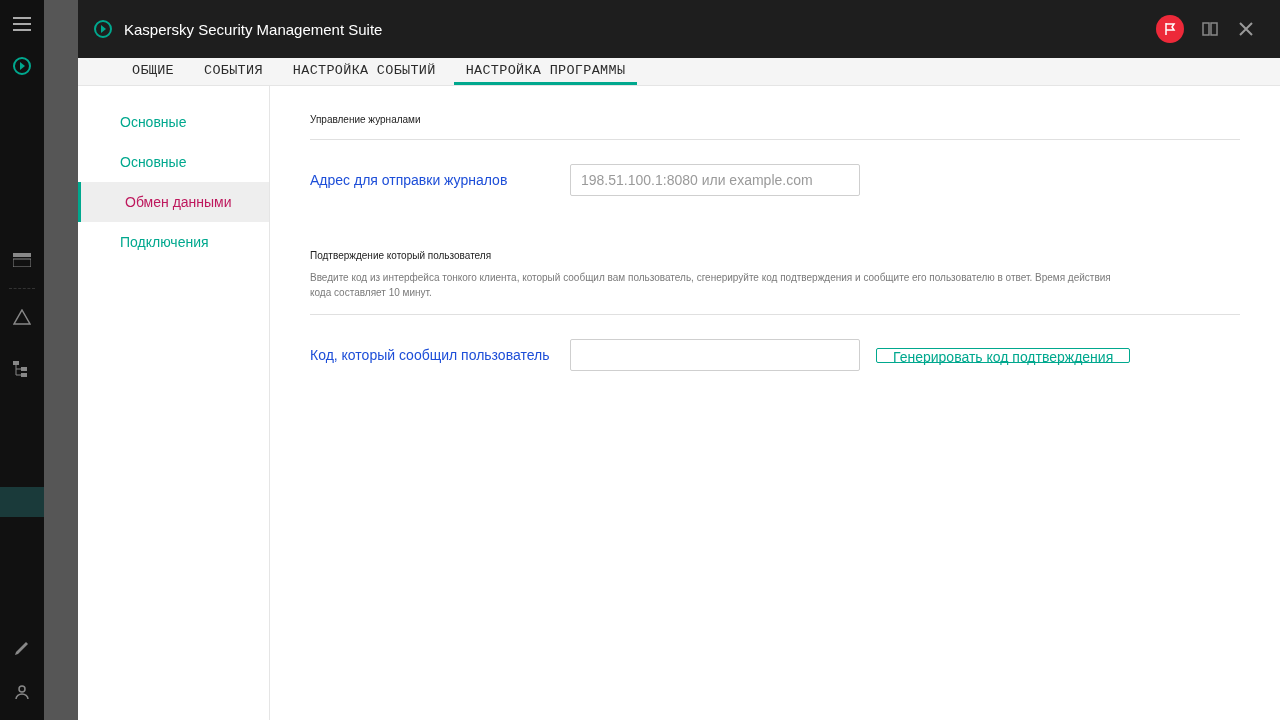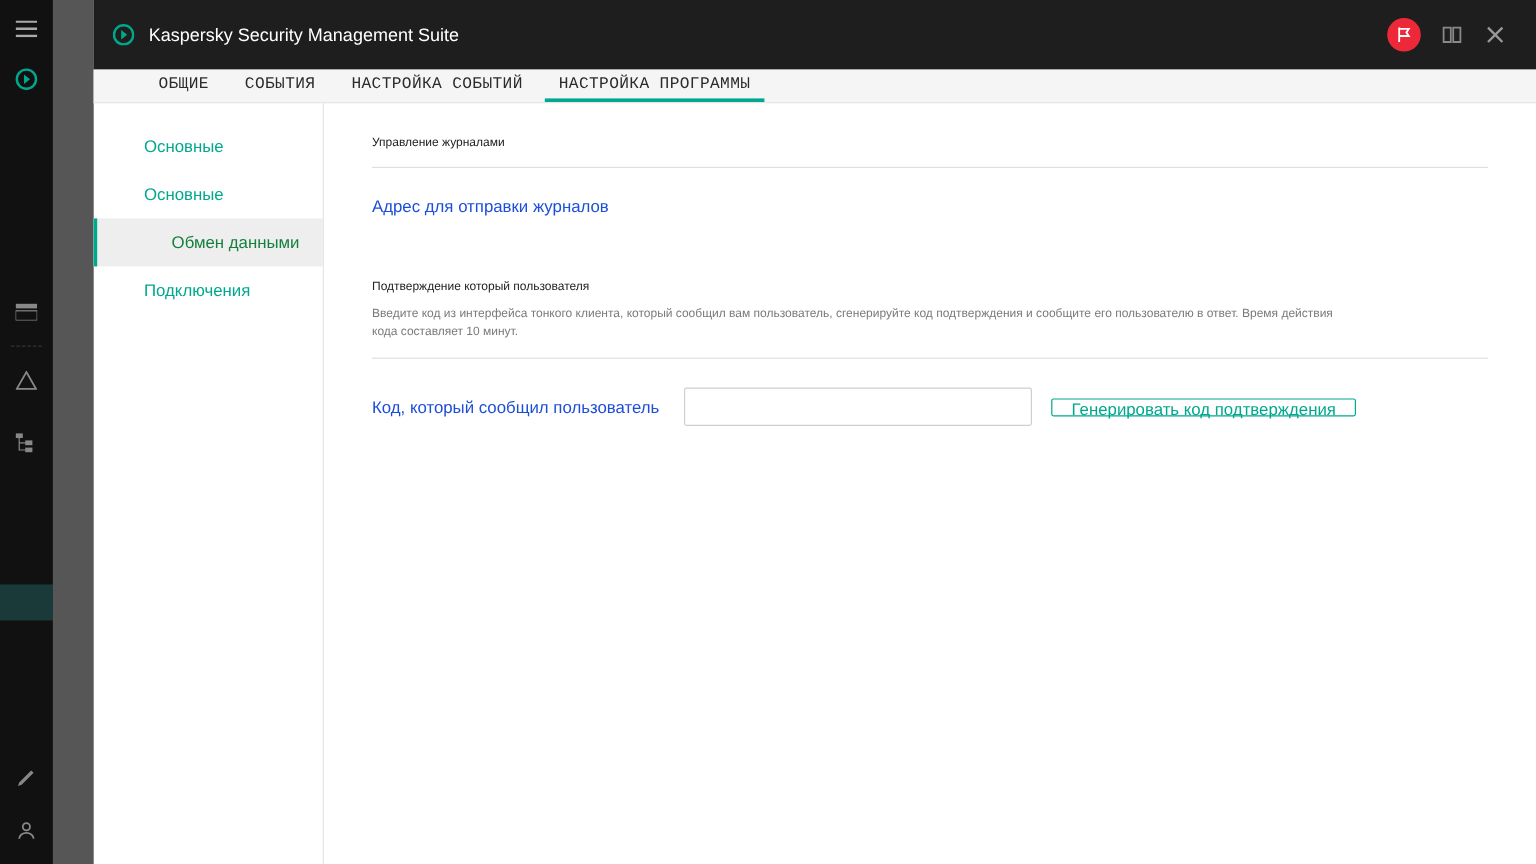--- a/index.html
+++ b/index.html
@@ -49,21 +49,21 @@
   
   .content { flex:1; display:flex; }
   .side-nav {
     width: 192px; border-right: 1px solid #e5e5e5; padding-top: 16px;
   }
   .side-nav .item {
     height: 40px; display:flex; align-items:center; padding-left: 42px;
     font-size: 14px; color: #00a88e; cursor:pointer;
   }
   .side-nav .item.selected {
-    background: #eeeeee; color: #15803d; border-left: 3px solid #00a88e; padding-left: 62px;
+    background: #eeeeee; color: #be185d; border-left: 3px solid #00a88e; padding-left: 44px;
   }
 
   .form-area { flex:1; padding: 28px 40px 0 40px; position:relative; }
   .section-title { font-size: 10px; color:#222; font-weight:500; margin-bottom: 4px; }
   .section-rule { border-bottom:1px solid #e0e0e0; margin: 14px 0 24px 0; }
   .form-row { display:flex; align-items:center; margin-bottom: 24px; }
   .form-label { width: 260px; font-size: 14px; color:#1d4ed8; }
   .text-input {
     width: 290px; height: 32px; border:1px solid #cfcfcf; border-radius:2px;
     padding: 0 10px; font-size:14px; color:#333;
@@ -174,20 +174,21 @@
       <div class="item">Подключения</div>
     </div>
 
     <div class="form-area">
 
       <div class="section-title">Управление журналами</div>
       <div class="section-rule"></div>
 
       <div class="form-row">
         <div class="form-label">Адрес для отправки журналов</div>
+        <input class="text-input" type="text" placeholder="198.51.100.1:8080 или example.com" style="">
       </div>
 
       <div style="height:30px"></div>
 
       <div class="section-title">Подтверждение который пользователя</div>
       <div class="help-text" style="margin-top:10px;">Введите код из интерфейса тонкого клиента, который сообщил вам пользователь, сгенерируйте код подтверждения и сообщите его пользователю в ответ. Время действия кода составляет 10 минут.</div>
       <div class="section-rule"></div>
 
       <div class="form-row">
         <div class="form-label">Код, который сообщил пользователь</div>

